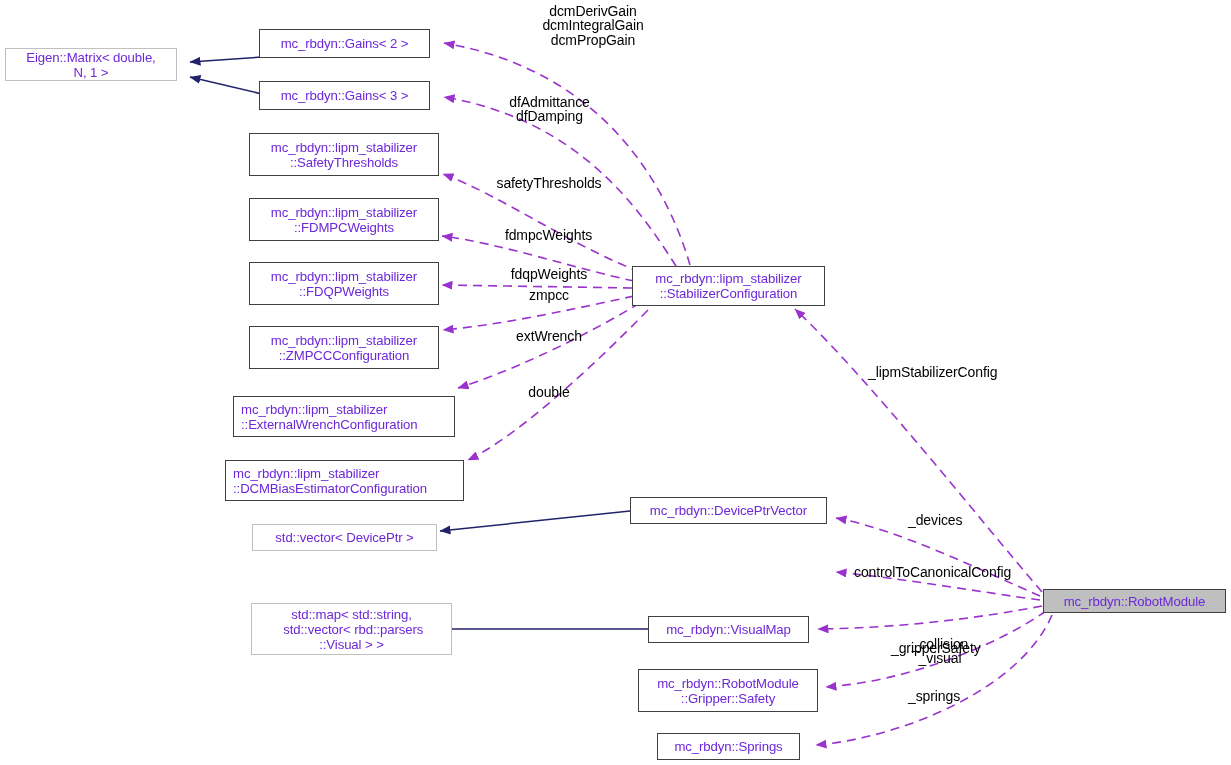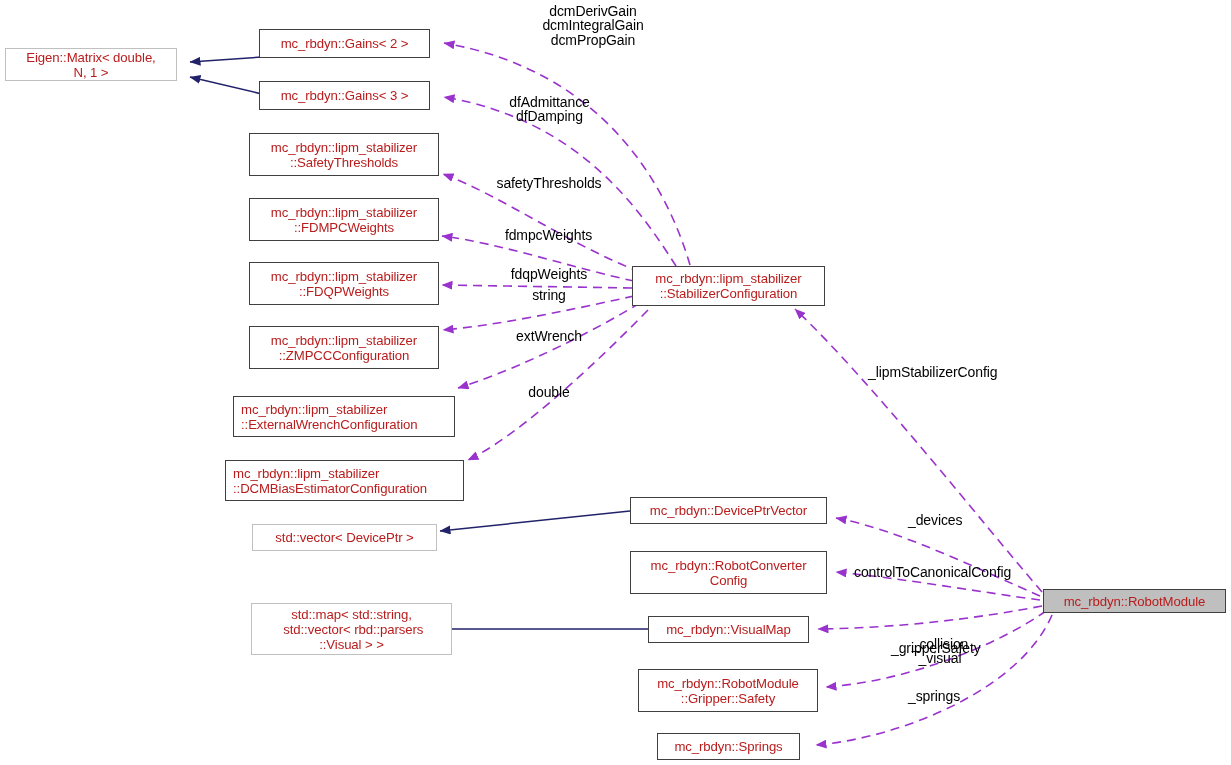--- a/index.html
+++ b/index.html
@@ -30,21 +30,21 @@
     position: absolute;
     box-sizing: border-box;
     background: #ffffff;
     border: 1px solid #404040;
     display: flex;
     align-items: center;
     justify-content: center;
     text-align: center;
     font-size: 13.2px;
     line-height: 15px;
-    color: #b91c1c;
+    color: #6d28d9;
     white-space: pre;
     letter-spacing: -0.1px;
   }
   .node.light {
     border: 1px solid #c0c0c0;
   }
   .node.filled {
     background: #bfbfbf;
   }
   .node.lalign {
@@ -142,22 +142,20 @@
   <div class="node lalign" style="left:225px; top:460px; width:239px; height:41px;">mc_rbdyn::lipm_stabilizer
 ::DCMBiasEstimatorConfiguration</div>
 
   <div class="node" style="left:632px; top:266px; width:193px; height:40px;">mc_rbdyn::lipm_stabilizer
 ::StabilizerConfiguration</div>
 
   <div class="node light" style="left:252px; top:524px; width:185px; height:27px;">std::vector&lt; DevicePtr &gt;</div>
 
   <div class="node" style="left:630px; top:497px; width:197px; height:27px;">mc_rbdyn::DevicePtrVector</div>
 
-  <div class="node" style="left:630px; top:551px; width:197px; height:43px;">mc_rbdyn::RobotConverter
-Config</div>
 
   <div class="node light" style="left:251px; top:603px; width:201px; height:52px;">std::map&lt; std::string,
  std::vector&lt; rbd::parsers
 ::Visual &gt; &gt;</div>
 
   <div class="node" style="left:648px; top:616px; width:161px; height:27px;">mc_rbdyn::VisualMap</div>
 
   <div class="node" style="left:638px; top:669px; width:180px; height:43px;">mc_rbdyn::RobotModule
 ::Gripper::Safety</div>
 
@@ -171,21 +169,21 @@
 
   <div class="edge-label" style="left:497px; top:95px; width:105px;">dfAdmittance
 dfDamping</div>
 
   <div class="edge-label" style="left:487px; top:176px; width:124px;">safetyThresholds</div>
 
   <div class="edge-label" style="left:497px; top:228px; width:103px;">fdmpcWeights</div>
 
   <div class="edge-label" style="left:501px; top:267px; width:96px;">fdqpWeights</div>
 
-  <div class="edge-label" style="left:515px; top:288px; width:68px;">string</div>
+  <div class="edge-label" style="left:515px; top:288px; width:68px;">zmpcc</div>
 
   <div class="edge-label" style="left:506px; top:329px; width:86px;">extWrench</div>
 
   <div class="edge-label" style="left:514px; top:385px; width:70px;">double</div>
 
   <div class="edge-label lalign" style="left:868px; top:365px; width:200px;">_lipmStabilizerConfig</div>
 
   <div class="edge-label lalign" style="left:908px; top:513px; width:90px;">_devices</div>
 
   <div class="edge-label lalign" style="left:854px; top:565px; width:200px;">controlToCanonicalConfig</div>

